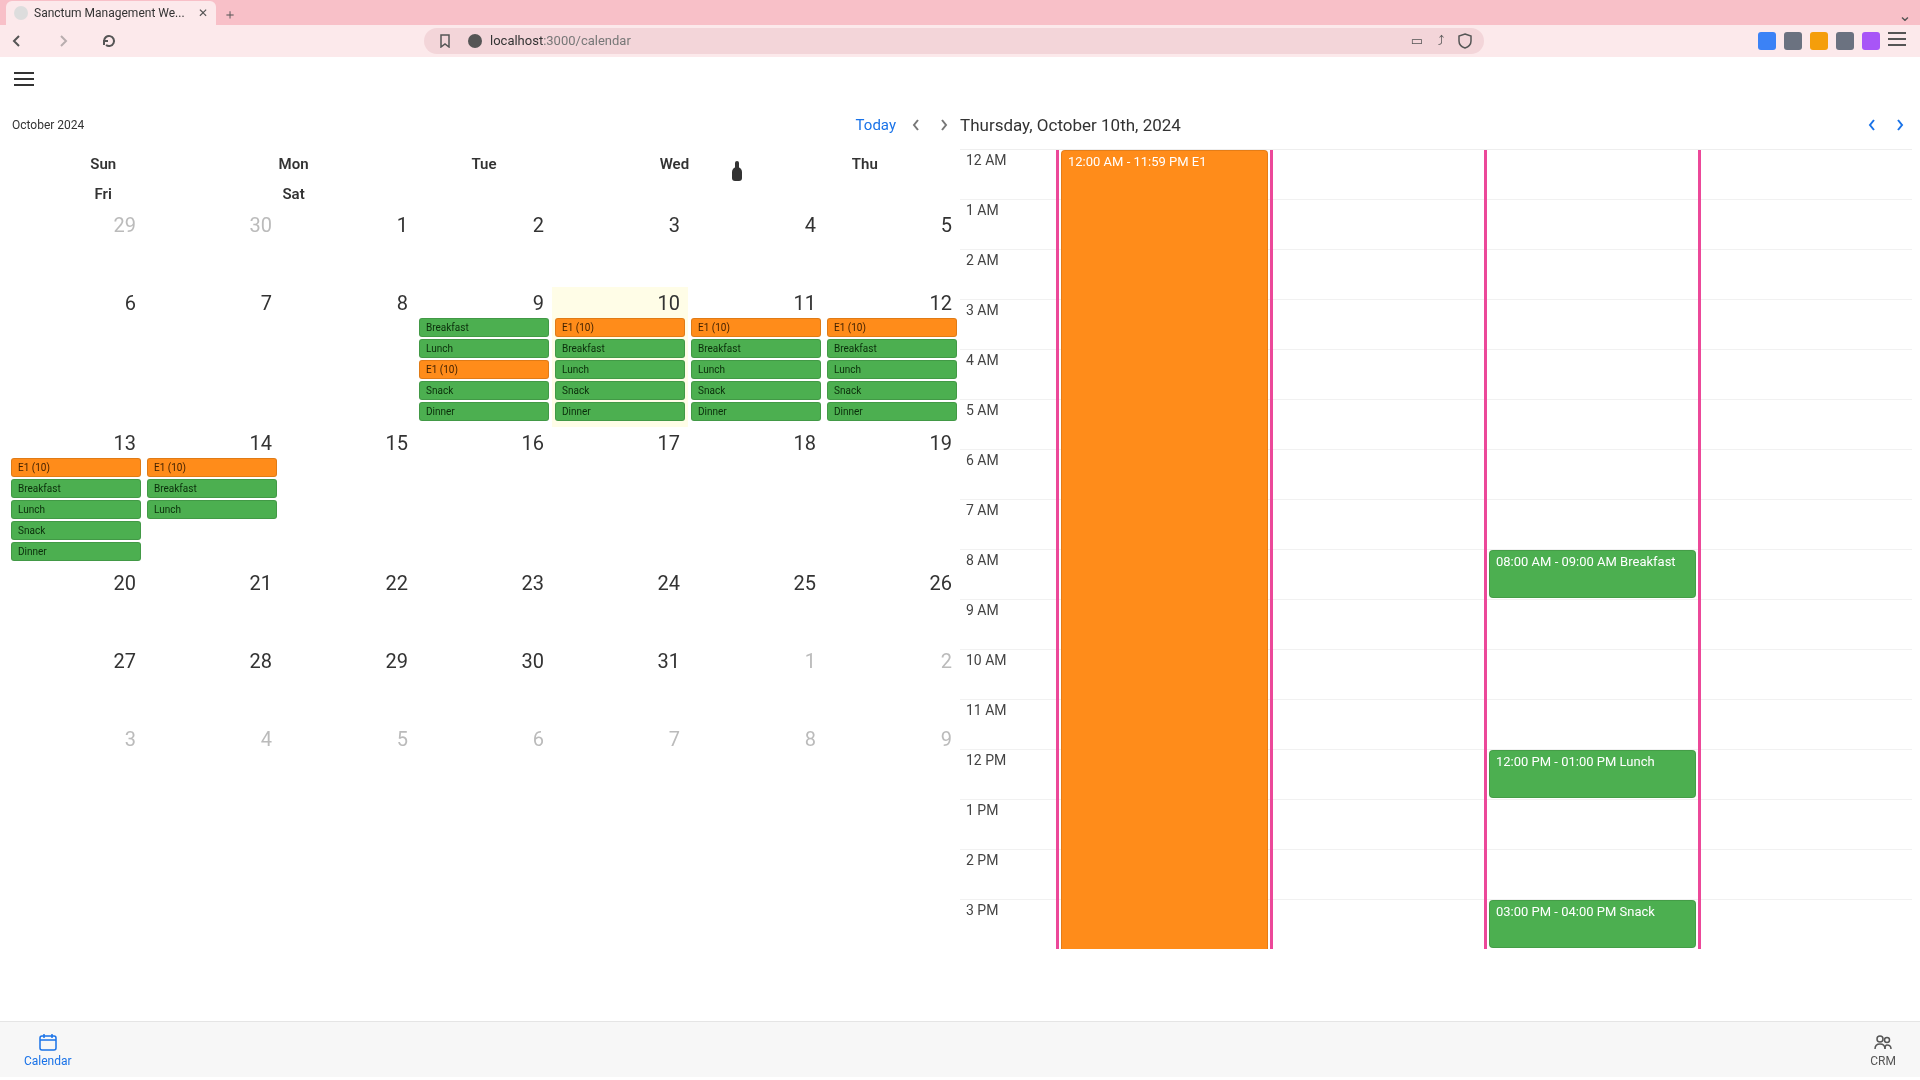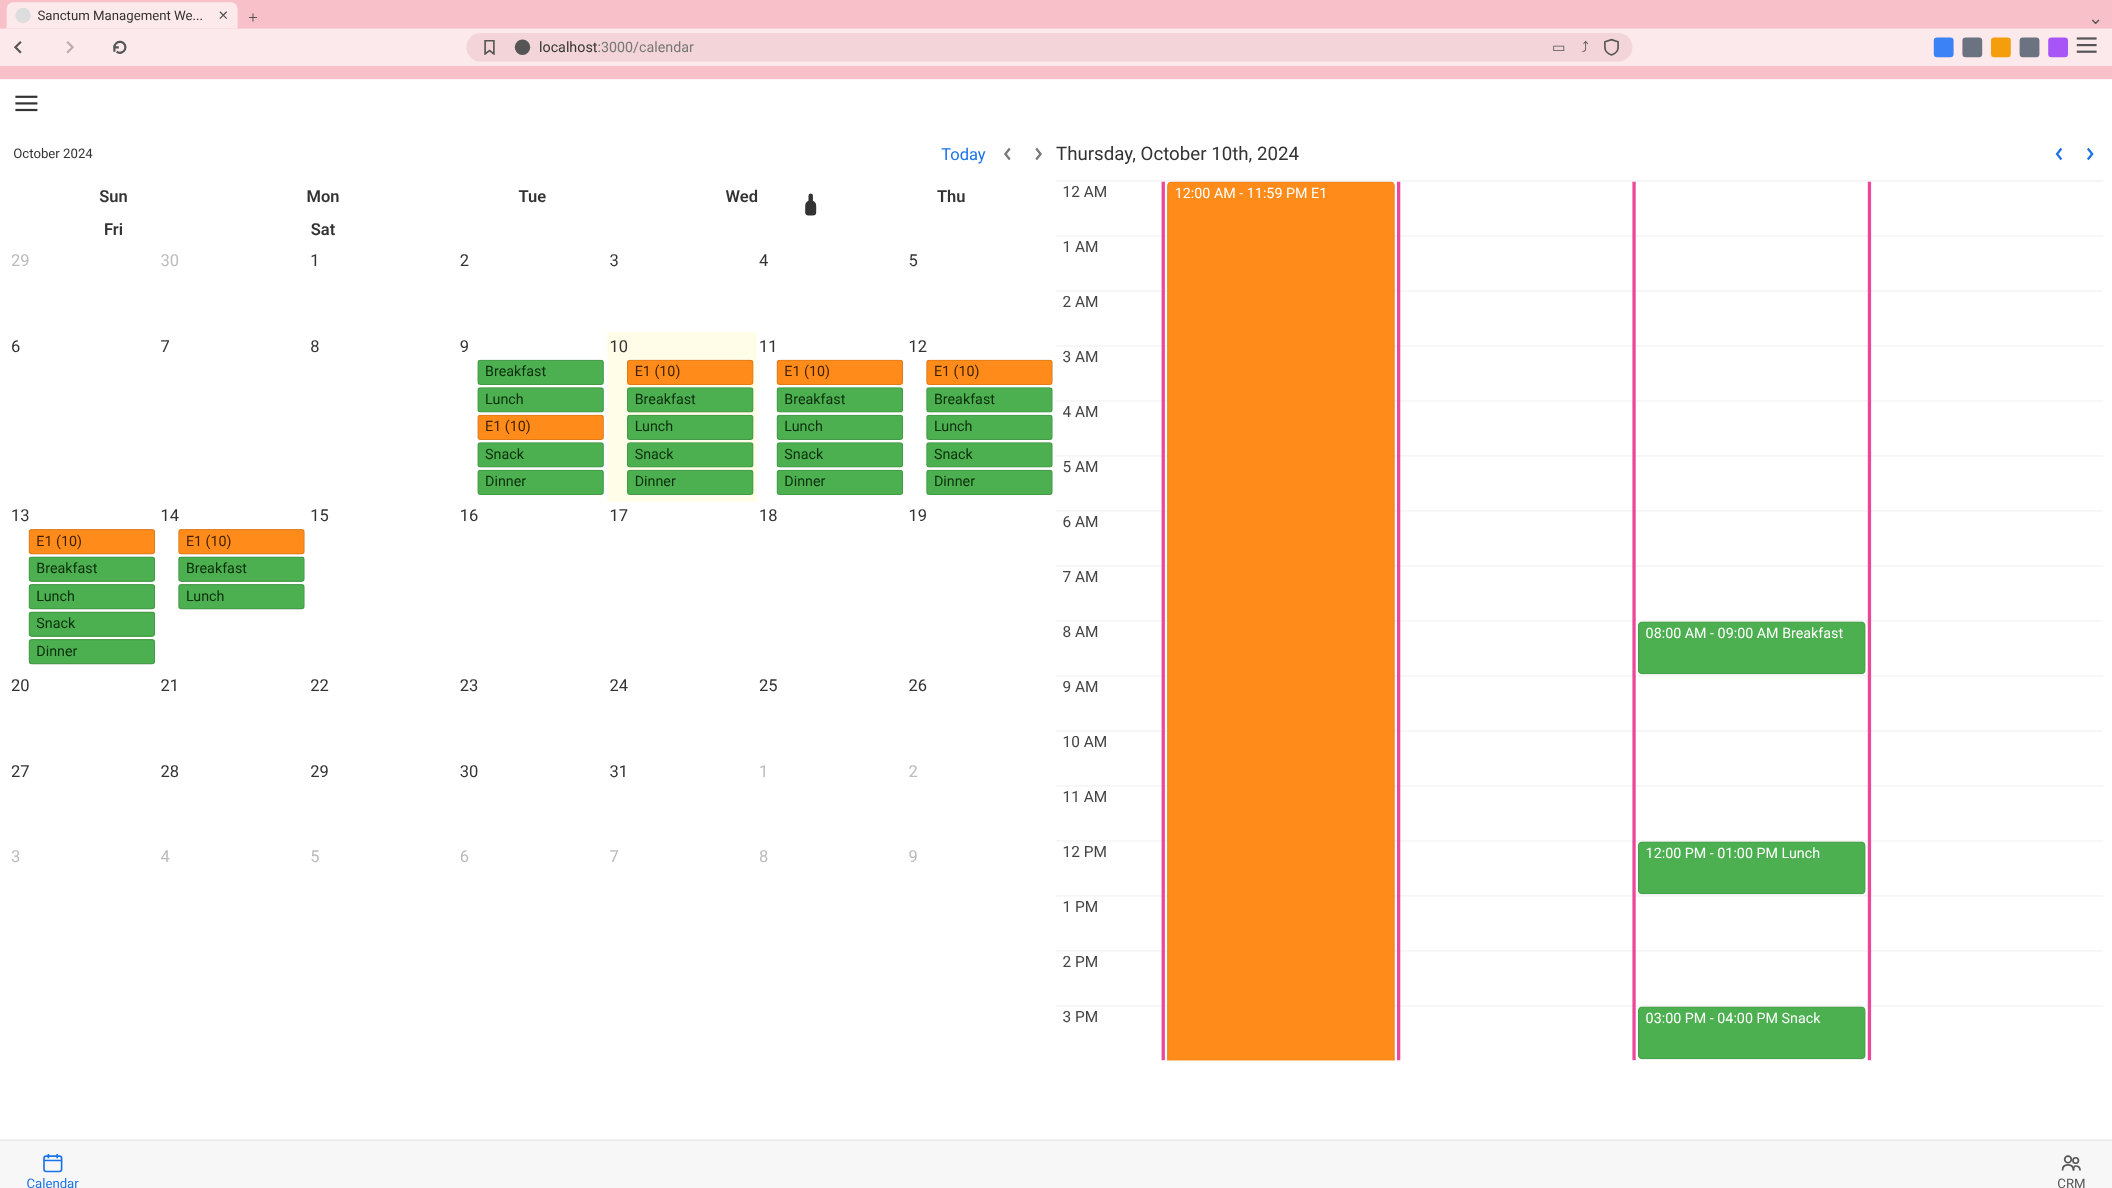--- a/index.html
+++ b/index.html
@@ -1,19 +1,19 @@
 <!DOCTYPE html>
 <html><head>
 <meta charset="utf-8">
 <style>
   * { box-sizing: border-box; margin: 0; padding: 0; }
   html, body { width: 1920px; height: 1080px; font-family: -apple-system, BlinkMacSystemFont, "Segoe UI", Roboto, sans-serif; overflow: hidden; background: #fff; }
 
   
-  .browser-chrome { height: 72px; background: #f8c0c8; display: flex; flex-direction: column; }
+  .browser-chrome { height: 57px; background: #f8c0c8; display: flex; flex-direction: column; }
   .tab-strip { height: 26px; display: flex; align-items: flex-end; padding-left: 6px; gap: 4px; }
   .tab { background: #fce9eb; height: 24px; width: 210px; border-radius: 6px 6px 0 0; display: flex; align-items: center; padding: 0 8px; font-size: 12px; color: #333; gap: 6px; }
   .tab .favicon { width: 14px; height: 14px; border-radius: 50%; background: #ddd; }
   .tab .tab-title { flex: 1; white-space: nowrap; overflow: hidden; text-overflow: ellipsis; }
   .tab .close { font-size: 12px; color: #555; }
   .new-tab { width: 20px; height: 20px; display: flex; align-items: center; justify-content: center; color: #555; font-size: 14px; }
   .chrome-spacer { flex: 1; }
   .chrome-min { width: 30px; text-align: center; color: #555; font-size: 16px; }
 
   .addr-row { height: 34px; background: #fce9eb; display: flex; align-items: center; padding: 0 6px; gap: 24px; }
@@ -48,24 +48,24 @@
   .today-link { color: #1a73e8; font-size: 15px; margin-right: 4px; }
   .chev { width: 24px; height: 24px; display: flex; align-items: center; justify-content: center; color: #777; cursor: pointer; }
 
   .dow-row { display: grid; grid-template-columns: repeat(5, 1fr); }
   .dow { text-align: center; font-size: 15px; font-weight: 600; color: #333; padding: 6px 0; }
 
   .weeks { }
   .week { display: grid; grid-template-columns: repeat(7, 1fr); min-height: 78px; }
   .day-cell { padding: 2px 2px 4px 2px; }
   .day-cell.highlight { background: #fffde7; }
-  .day-num { text-align: left; font-size: 15px; color: #333; padding: 2px 6px 2px 0; }
+  .day-num { text-align: right; font-size: 20px; color: #333; padding: 2px 6px 2px 0; }
   .day-num.other { color: #bbb; }
 
-  .event { font-size: 13px; color: #222; padding: 3px 6px; border-radius: 3px; margin: 1px 1px 2px 16px; white-space: nowrap; overflow: hidden; text-overflow: ellipsis; border: 1px solid rgba(0,0,0,0.12); }
+  .event { font-size: 10px; color: #222; padding: 3px 6px; border-radius: 3px; margin: 1px 1px 2px 1px; white-space: nowrap; overflow: hidden; text-overflow: ellipsis; border: 1px solid rgba(0,0,0,0.12); }
   .green { background: #4caf50; color: #0b2e0b; }
   .orange { background: #ff8c1a; color: #3d1f00; }
 
   
   .day-header { display: flex; align-items: center; height: 48px; }
   .day-title { font-size: 17px; color: #333; }
   .day-nav { margin-left: auto; display: flex; gap: 4px; }
   .day-nav .chev { color: #1a73e8; }
 
   .schedule { position: relative; height: 800px; overflow: hidden; border-top: 1px solid #eee; }

